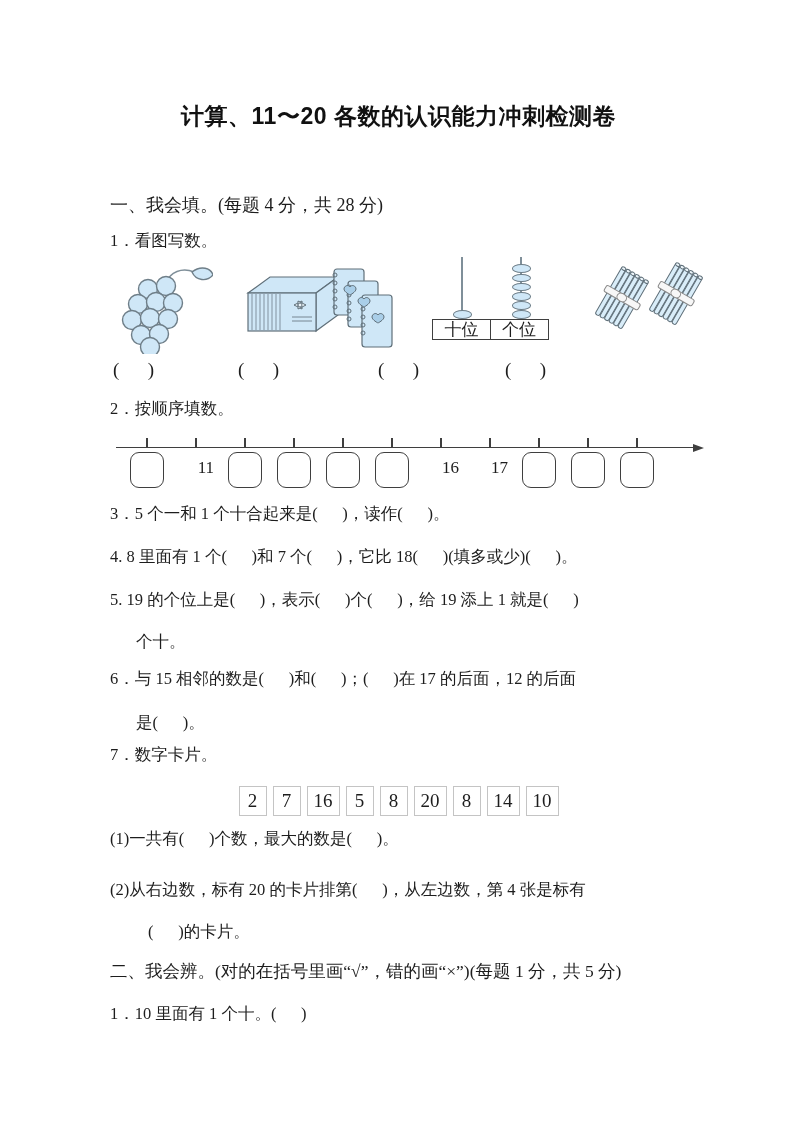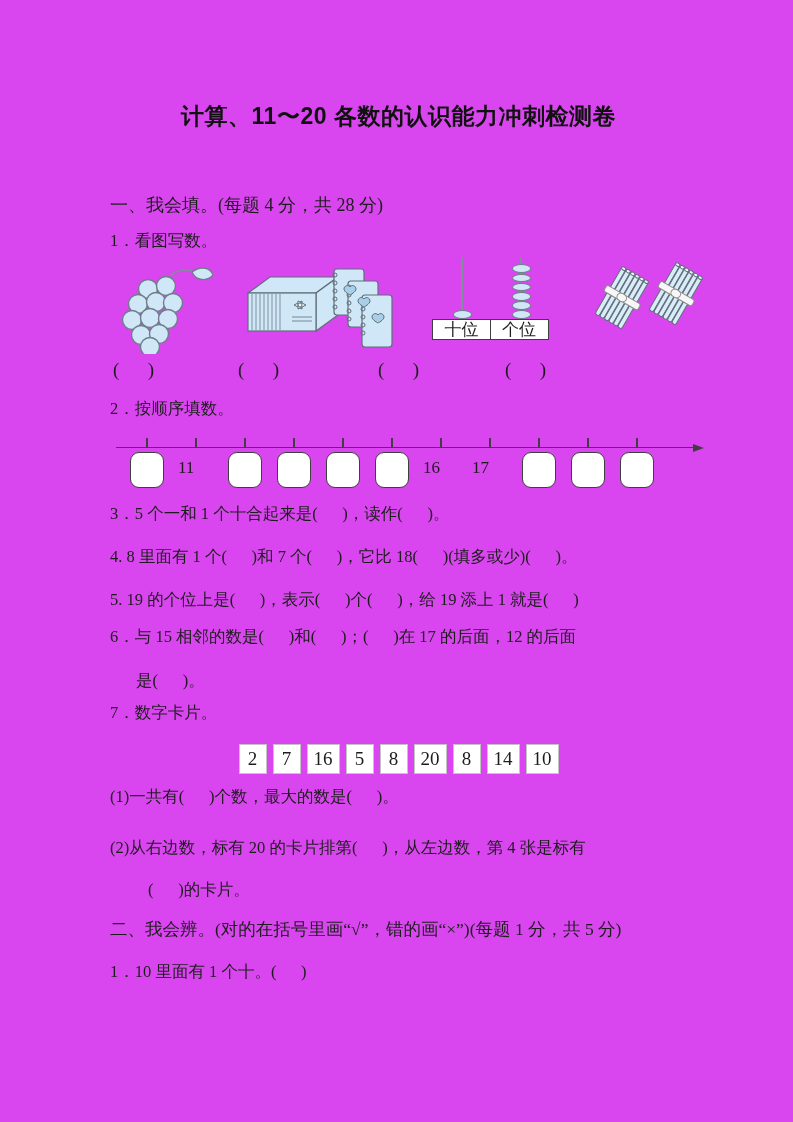--- a/index.html
+++ b/index.html
@@ -1,18 +1,18 @@
 <!DOCTYPE html>
 <html><head>
 <meta charset="utf-8">
 <style>
   html,body { margin:0; padding:0; background:#e8e8e8; }
   .page {
     position:relative; width:793px; height:1122px; margin:0 auto;
-    background:#d946ef; overflow:hidden;
+    background:#ffffff; overflow:hidden;
     font-family:"Liberation Serif", serif; color:#1d1d1d;
   }
   .content { position:absolute; left:110px; top:0; width:577px; padding-top:101px; }
 
   .title {
     margin:0; text-align:center;
     font-family:"Liberation Sans", sans-serif; font-weight:bold;
     font-size:23px; line-height:30px; letter-spacing:0.5px; color:#111;
   }
   .sec-heading { font-size:18px; line-height:24px; margin:0; white-space:pre; font-weight:normal; }
@@ -73,21 +73,21 @@
   .nl-line { position:absolute; top:14px; left:0; width:578px; height:0; border-top:1.5px solid #3f3f3f; }
   .nl-arrow {
     position:absolute; top:10.5px; left:577px; width:0; height:0;
     border-left:11px solid #3f3f3f; border-top:4.5px solid transparent; border-bottom:4.5px solid transparent;
   }
   .nl-tick { position:absolute; top:5px; width:1.5px; height:10px; background:#3f3f3f; }
   .nl-box {
     position:absolute; top:19px; width:34px; height:36px; background:#fff;
     border:1.4px solid #3f3f3f; border-radius:9px; box-sizing:border-box;
   }
-  .nl-num { position:absolute; top:23px; width:36px; text-align:left; font-size:17px; line-height:24px; }
+  .nl-num { position:absolute; top:23px; width:36px; text-align:right; font-size:17px; line-height:24px; }
 </style>
 </head>
 <body>
 
 <div class="page">
   <div class="content">
 
     <h1 class="title">计算、11〜20 各数的认识能力冲刺检测卷</h1>
 
     <h2 class="sec-heading sec1-heading">一、我会填。(每题 4 分，共 28 分)</h2>
@@ -268,20 +268,21 @@
           <div class="nl-tick" style="left: 471.25px;"></div>
           <div class="nl-box" style="left: 455px;"></div>
           <div class="nl-tick" style="left: 520.25px;"></div>
           <div class="nl-box" style="left: 504px;"></div>
         </div>
     </div>
 
     <p class="q q3">3．5 个一和 1 个十合起来是(      )，读作(      )。</p>
     <p class="q q4">4. 8 里面有 1 个(      )和 7 个(      )，它比 18(      )(填多或少)(      )。</p>
     <p class="q q5a">5. 19 的个位上是(      )，表示(      )个(      )，给 19 添上 1 就是(      )</p>
+    <p class="q q5b">个十。</p>
     <p class="q q6a">6．与 15 相邻的数是(      )和(      )；(      )在 17 的后面，12 的后面</p>
     <p class="q q6b">是(      )。</p>
     <p class="q q7-label">7．数字卡片。</p>
 
     <div class="cards-row"><span class="card">2</span><span class="card">7</span><span class="card">16</span><span class="card">5</span><span class="card">8</span><span class="card">20</span><span class="card">8</span><span class="card">14</span><span class="card">10</span></div>
 
     <p class="q q7s1">(1)一共有(      )个数，最大的数是(      )。</p>
     <p class="q q7s2a">(2)从右边数，标有 20 的卡片排第(      )，从左边数，第 4 张是标有</p>
     <p class="q q7s2b">(      )的卡片。</p>
 

